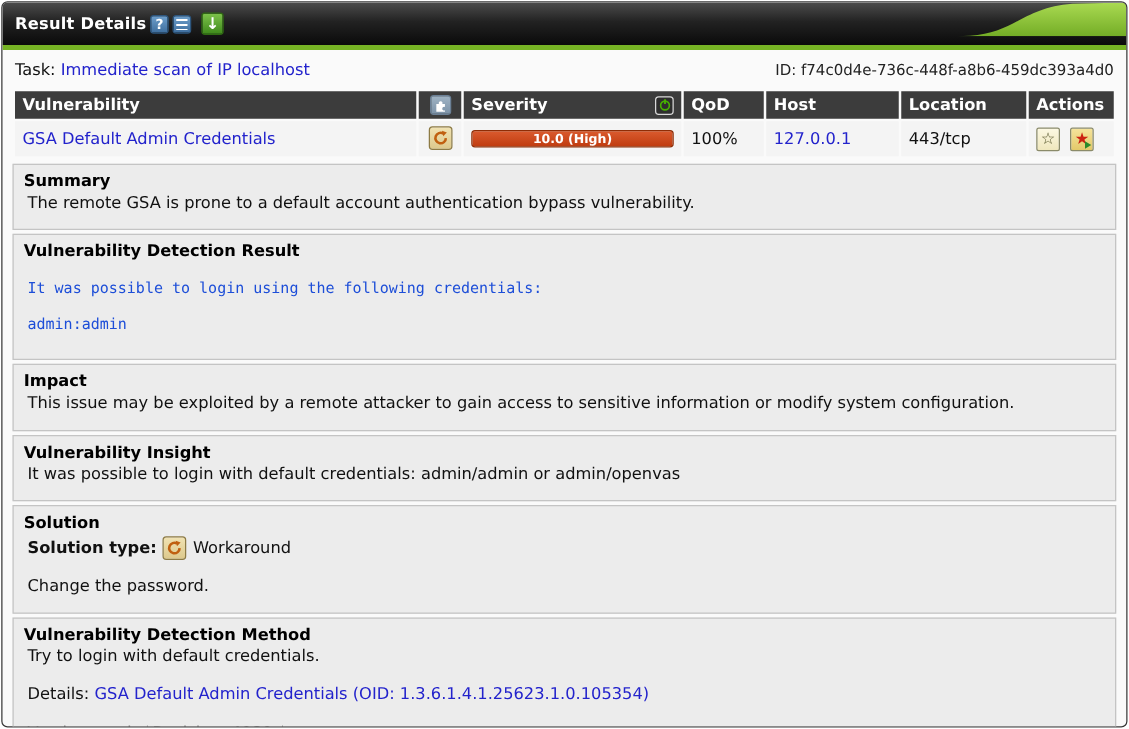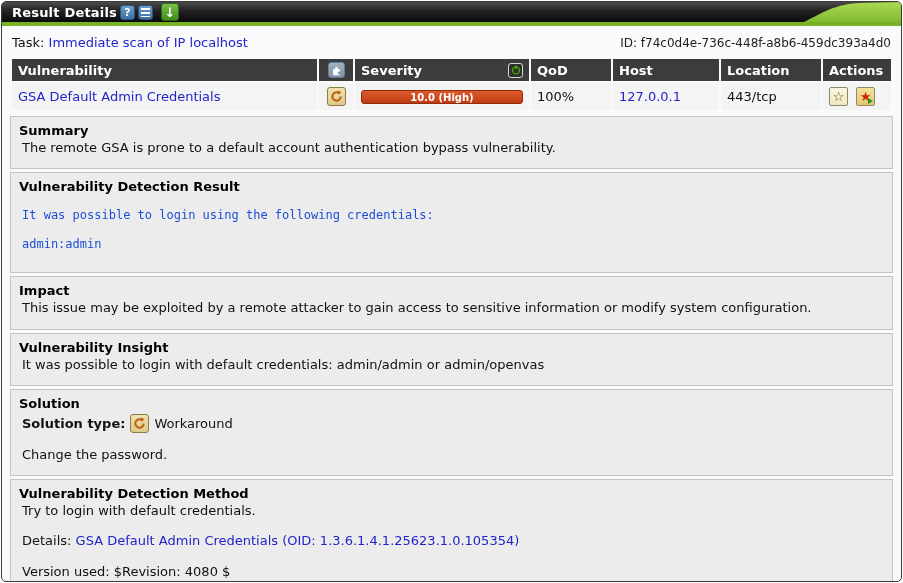--- a/index.html
+++ b/index.html
@@ -4,21 +4,21 @@
 <style>
   * { box-sizing: border-box; margin: 0; padding: 0; }
   html,body { width:903px; height:583px; background:#fff; font-family:"DejaVu Sans","Liberation Sans",sans-serif; }
   .window {
     width:901px; height:581px; margin:1px;
     border:1px solid #3a3a3a; border-radius:5px;
     background:#fafafa; overflow:hidden; position:relative;
   }
   
   .titlebar {
-    position:relative; height:20px;
+    position:relative; height:34px;
     background:linear-gradient(#4c4c4c, #222 45%, #0a0a0a);
     display:flex; align-items:center; padding-left:10px;
     overflow:hidden;
   }
   .titlebar-title { color:#fff; font-weight:bold; font-size:13px; letter-spacing:0.2px; z-index:2; }
   .tb-icon {
     display:inline-flex; align-items:center; justify-content:center;
     width:15px; height:15px; border-radius:3px; margin-left:3px;
     color:#fff; font-size:11px; font-weight:bold; z-index:2; cursor:pointer;
   }
@@ -33,21 +33,21 @@
   a { color:#2323cc; text-decoration:none; }
   .task-id { font-size:12px; color:#222; }
   
   .tbl-wrap { padding:0 8px; }
   table.results { width:100%; border-collapse:separate; border-spacing:2px; }
   th {
     background:#3c3c3c; color:#fff; font-size:13px; font-weight:bold;
     text-align:left; padding:3px 6px; height:21px; white-space:nowrap;
   }
   td { background:#f4f4f4; font-size:13px; color:#111; padding:4px 6px; height:26px; vertical-align:middle; white-space:nowrap; }
-  th.c-icon { width:34px; } th.c-sev { width:172px; } th.c-qod { width:80px; }
+  th.c-icon { width:34px; } th.c-sev { width:172px; } th.c-qod { width:64px; }
   th.c-host { width:106px; } th.c-loc { width:100px; } th.c-act { width:68px; }
   .sev-head { display:flex; align-items:center; justify-content:space-between;gap:28px; }
   .pow-btn { width:15px; height:15px; background:#2e2e2e; border:1px solid #d9d9d9; border-radius:3px;
     display:inline-flex; align-items:center; justify-content:center; cursor:pointer; }
   .puzzle-btn { width:17px; height:16px; border-radius:3px; background:linear-gradient(#9fb3c4,#7d93a8); border:1px solid #6b8096;
     display:flex; align-items:center; justify-content:center; margin:0 auto; cursor:pointer; }
   .severity-bar {
     width:162px; height:14px; border:1px solid #8f2c05; border-radius:3px;
     background:linear-gradient(#da5a2e,#c03c10);
     color:#fff; font-size:10px; font-weight:bold; text-align:center; line-height:13px;

